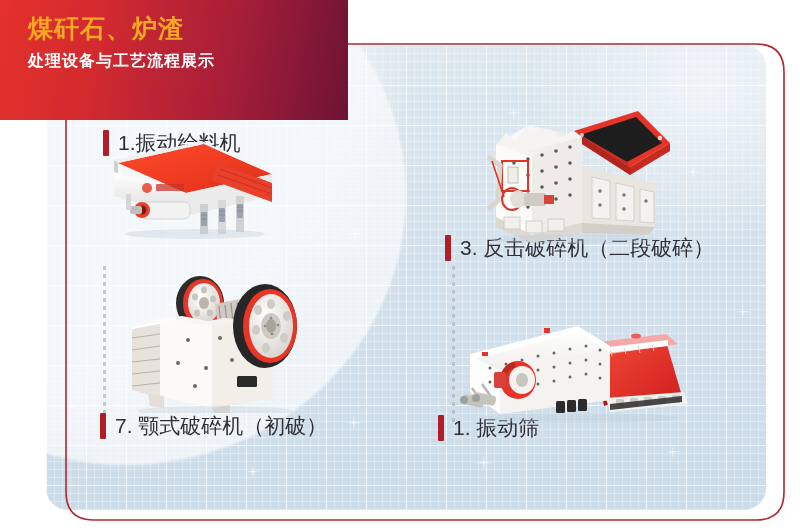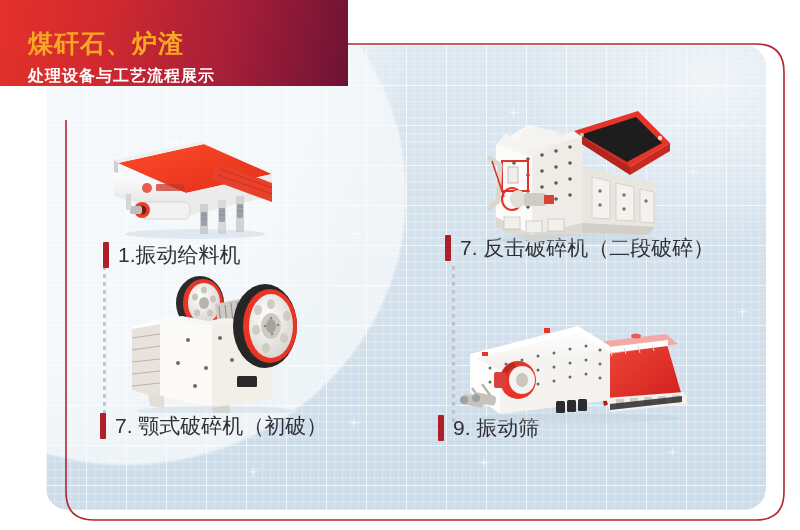--- a/index.html
+++ b/index.html
@@ -58,24 +58,24 @@
   .spark:before,.spark:after{
     content:""; position:absolute; background:#ffffff; border-radius:2px;
   }
   .spark:before{ left:50%; top:0; width:1.4px; height:100%; transform:translateX(-50%);
     background:linear-gradient(180deg,rgba(255,255,255,0),#fff,rgba(255,255,255,0)); }
   .spark:after{ top:50%; left:0; height:1.4px; width:100%; transform:translateY(-50%);
     background:linear-gradient(90deg,rgba(255,255,255,0),#fff,rgba(255,255,255,0)); }
 
   
   .banner{
-    position:absolute; left:0; top:0; width:348px; height:86px;
+    position:absolute; left:0; top:0; width:348px; height:120px;
     background:linear-gradient(100deg,#e4312b 0%, #d22a2f 28%, #a61e39 66%, #6d1334 100%);
     z-index:20;
-    padding:27px 0 0 28px;
+    padding:12px 0 0 28px;
   }
   .banner .l1{
     font-size:25px; font-weight:bold; color:#f7a823; letter-spacing:1px;
     line-height:32px; white-space:nowrap;
   }
   .banner .l2{
     font-size:16px; font-weight:bold; color:#ffffff; letter-spacing:1px;
     line-height:30px; white-space:nowrap; margin-top:2px;
   }
 
@@ -196,21 +196,21 @@
         <line x1="101" y1="85" x2="107" y2="85"></line>
           <line x1="101" y1="89" x2="107" y2="89"></line>
         <line x1="119" y1="81" x2="125" y2="81"></line>
           <line x1="119" y1="85" x2="125" y2="85"></line>
         <line x1="137" y1="77" x2="143" y2="77"></line>
           <line x1="137" y1="81" x2="143" y2="81"></line>
       </g>
       <ellipse cx="95" cy="104" rx="70" ry="5" fill="#b9c9d6" opacity=".35"></ellipse>
     </svg>
 
-    <div class="caption" style="margin-top:112px;margin-left:3px;">
+    <div class="caption" style="margin-left:3px;">
       <div class="redbar"></div>
       <div class="cap-text tight">1.振动给料机</div>
     </div>
   </div>
 
   <div class="item" style="left:120px;top:268px;">
     <svg class="machine" width="210" height="145" viewBox="0 0 210 145" style="left:0;top:0;">
       <defs>
         <linearGradient id="jwBody" x1="0" y1="0" x2="1" y2="1">
           <stop offset="0" stop-color="#ffffff"></stop>
@@ -381,21 +381,21 @@
       <g fill="#f2f0ec" stroke="#c8c5be" stroke-width=".8">
         <rect x="34" y="112" width="16" height="12"></rect>
         <rect x="56" y="116" width="16" height="12"></rect>
         <rect x="78" y="114" width="16" height="12"></rect>
       </g>
       <ellipse cx="104" cy="134" rx="84" ry="5" fill="#b9c9d6" opacity=".3"></ellipse>
     </svg>
 
     <div class="caption" style="margin-top:130px;margin-left:-25px;">
       <div class="redbar"></div>
-      <div class="cap-text">7. 反击破碎机（二段破碎）</div>
+      <div class="cap-text">3. 反击破碎机（二段破碎）</div>
     </div>
   </div>
 
   <div class="item" style="left:460px;top:300px;">
     <svg class="machine" width="255" height="125" viewBox="0 0 255 125" style="left:0;top:0;">
       <defs>
         <linearGradient id="vsBody" x1="0" y1="0" x2="0" y2="1">
           <stop offset="0" stop-color="#ffffff"></stop>
             <stop offset="1" stop-color="#e2dfdb"></stop>
         </linearGradient>
@@ -486,21 +486,21 @@
         <rect x="118" y="99" width="9" height="12" rx="1.5"></rect>
       </g>
 
       <rect x="84" y="28" width="6" height="5" fill="#e8332a"></rect>
       <rect x="22" y="52" width="6" height="4" fill="#e8332a"></rect>
       <ellipse cx="120" cy="118" rx="100" ry="5" fill="#b9c9d6" opacity=".3"></ellipse>
     </svg>
 
     <div class="caption" style="margin-top:115px;margin-left:-22px;">
       <div class="redbar"></div>
-      <div class="cap-text">9. 振动筛</div>
+      <div class="cap-text">1. 振动筛</div>
     </div>
   </div>
 
   <div class="banner">
     <div class="l1">煤矸石、炉渣</div>
     <div class="l2">处理设备与工艺流程展示</div>
   </div>
 
 </div>
 

